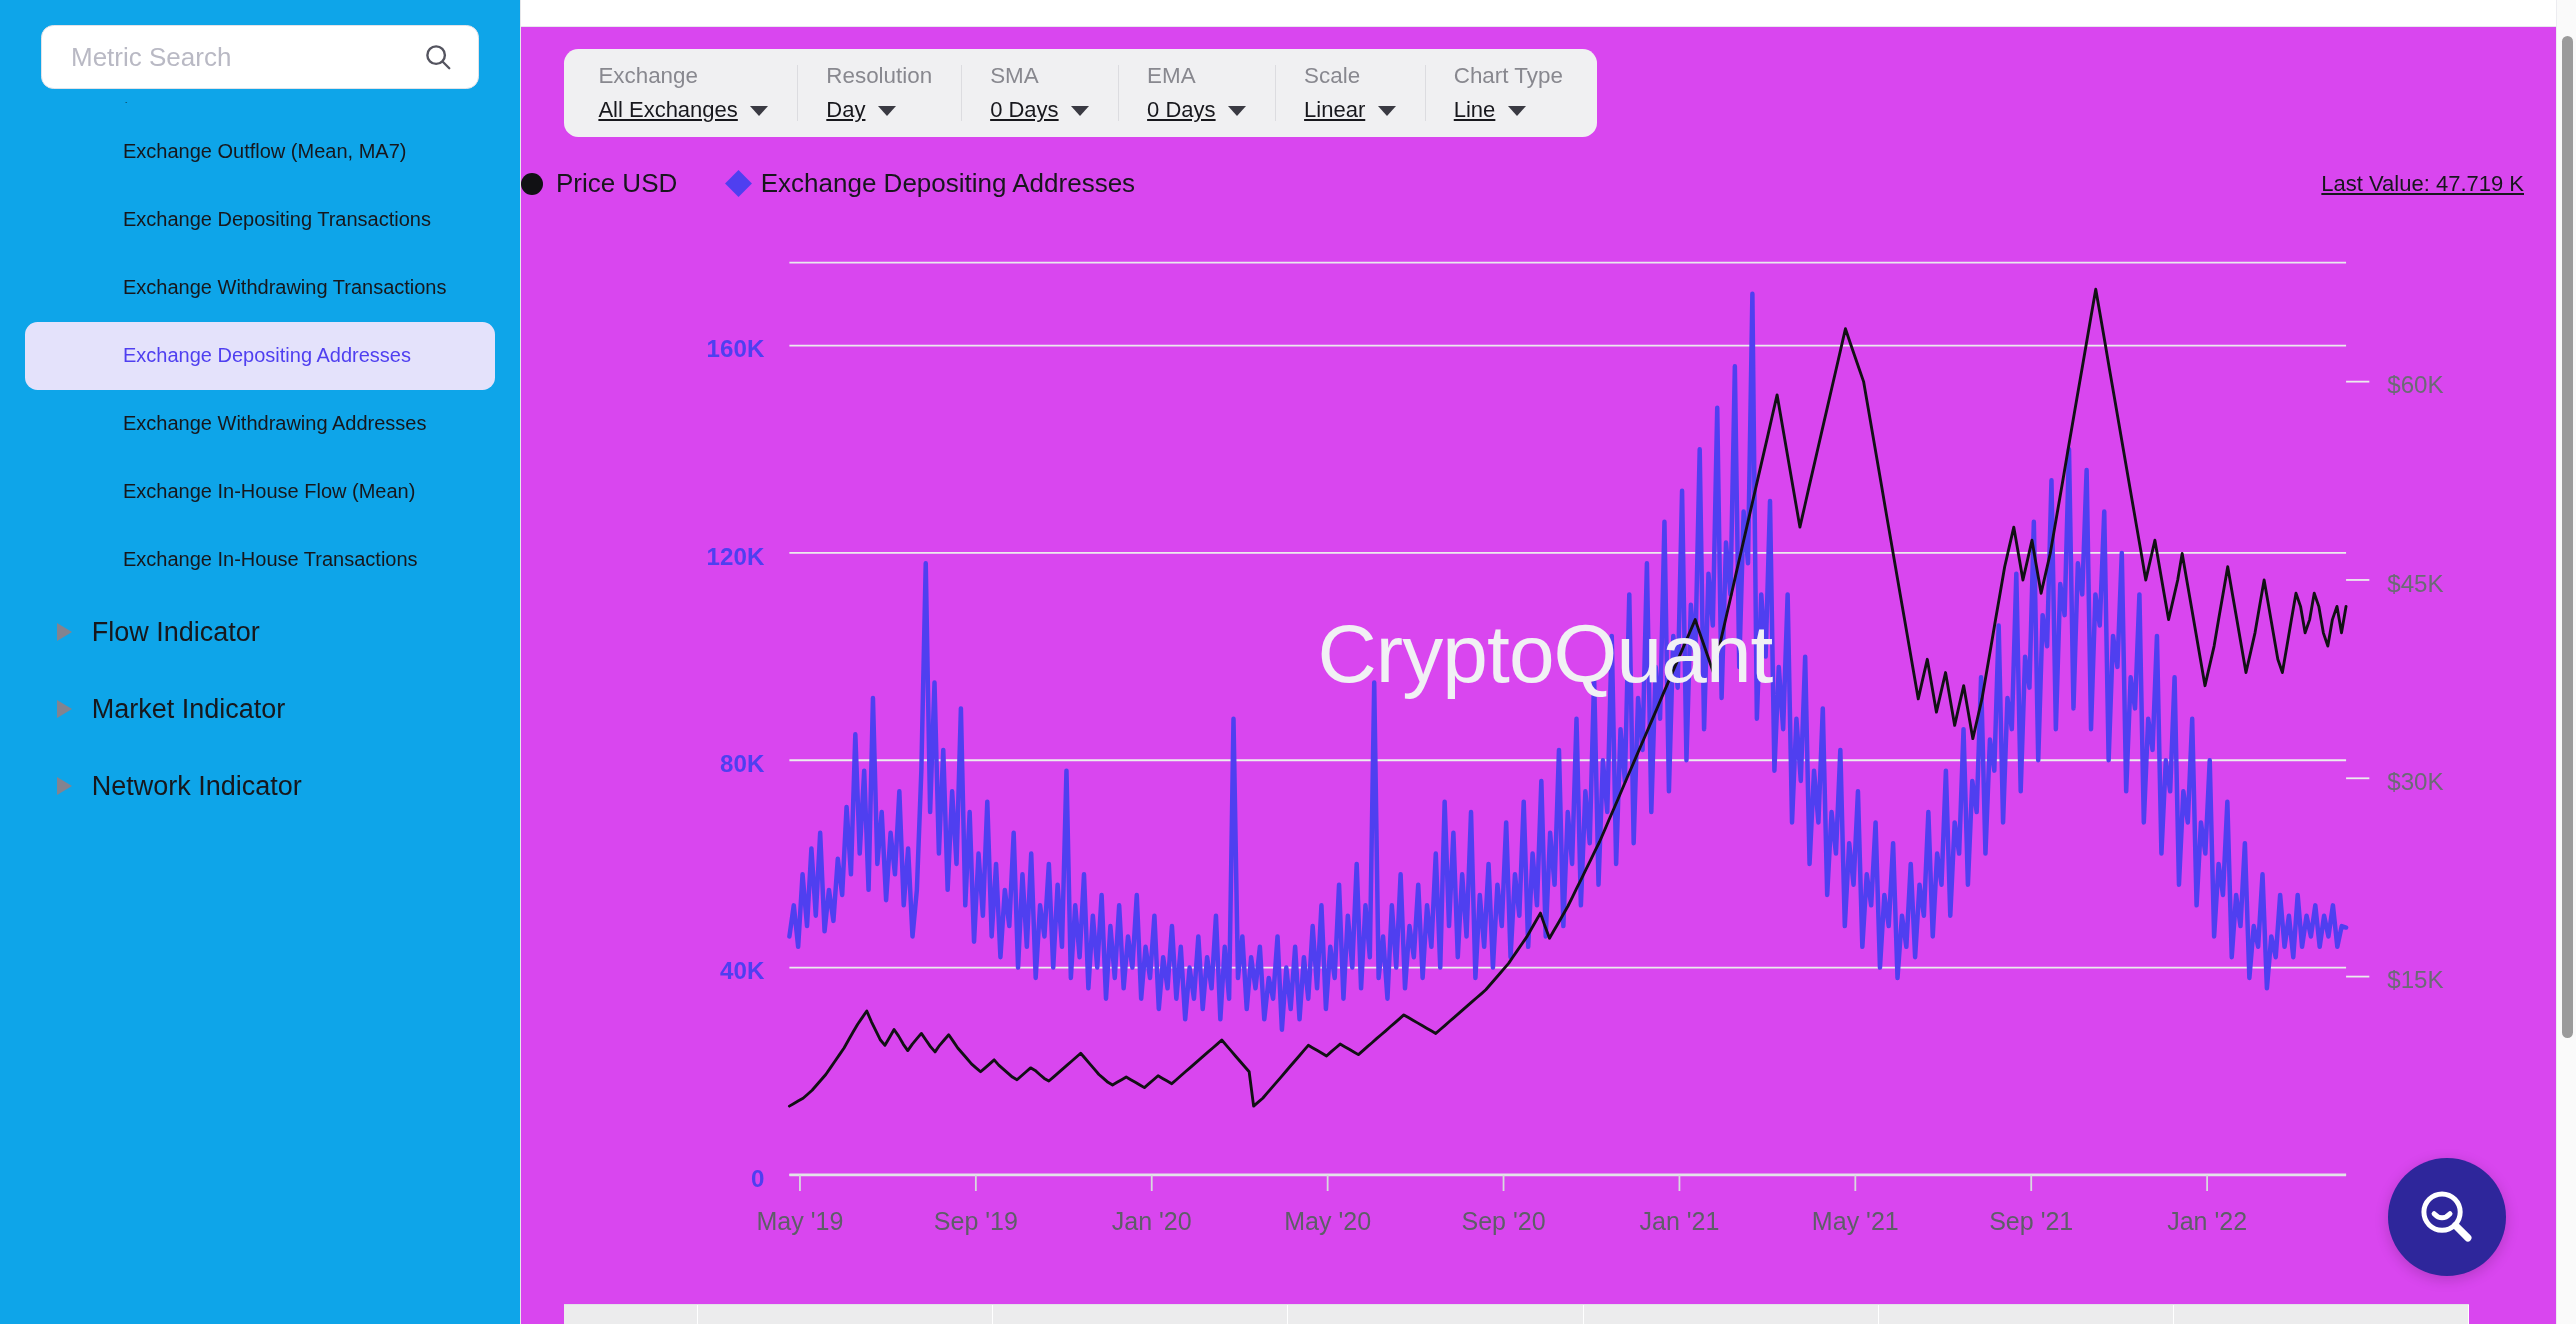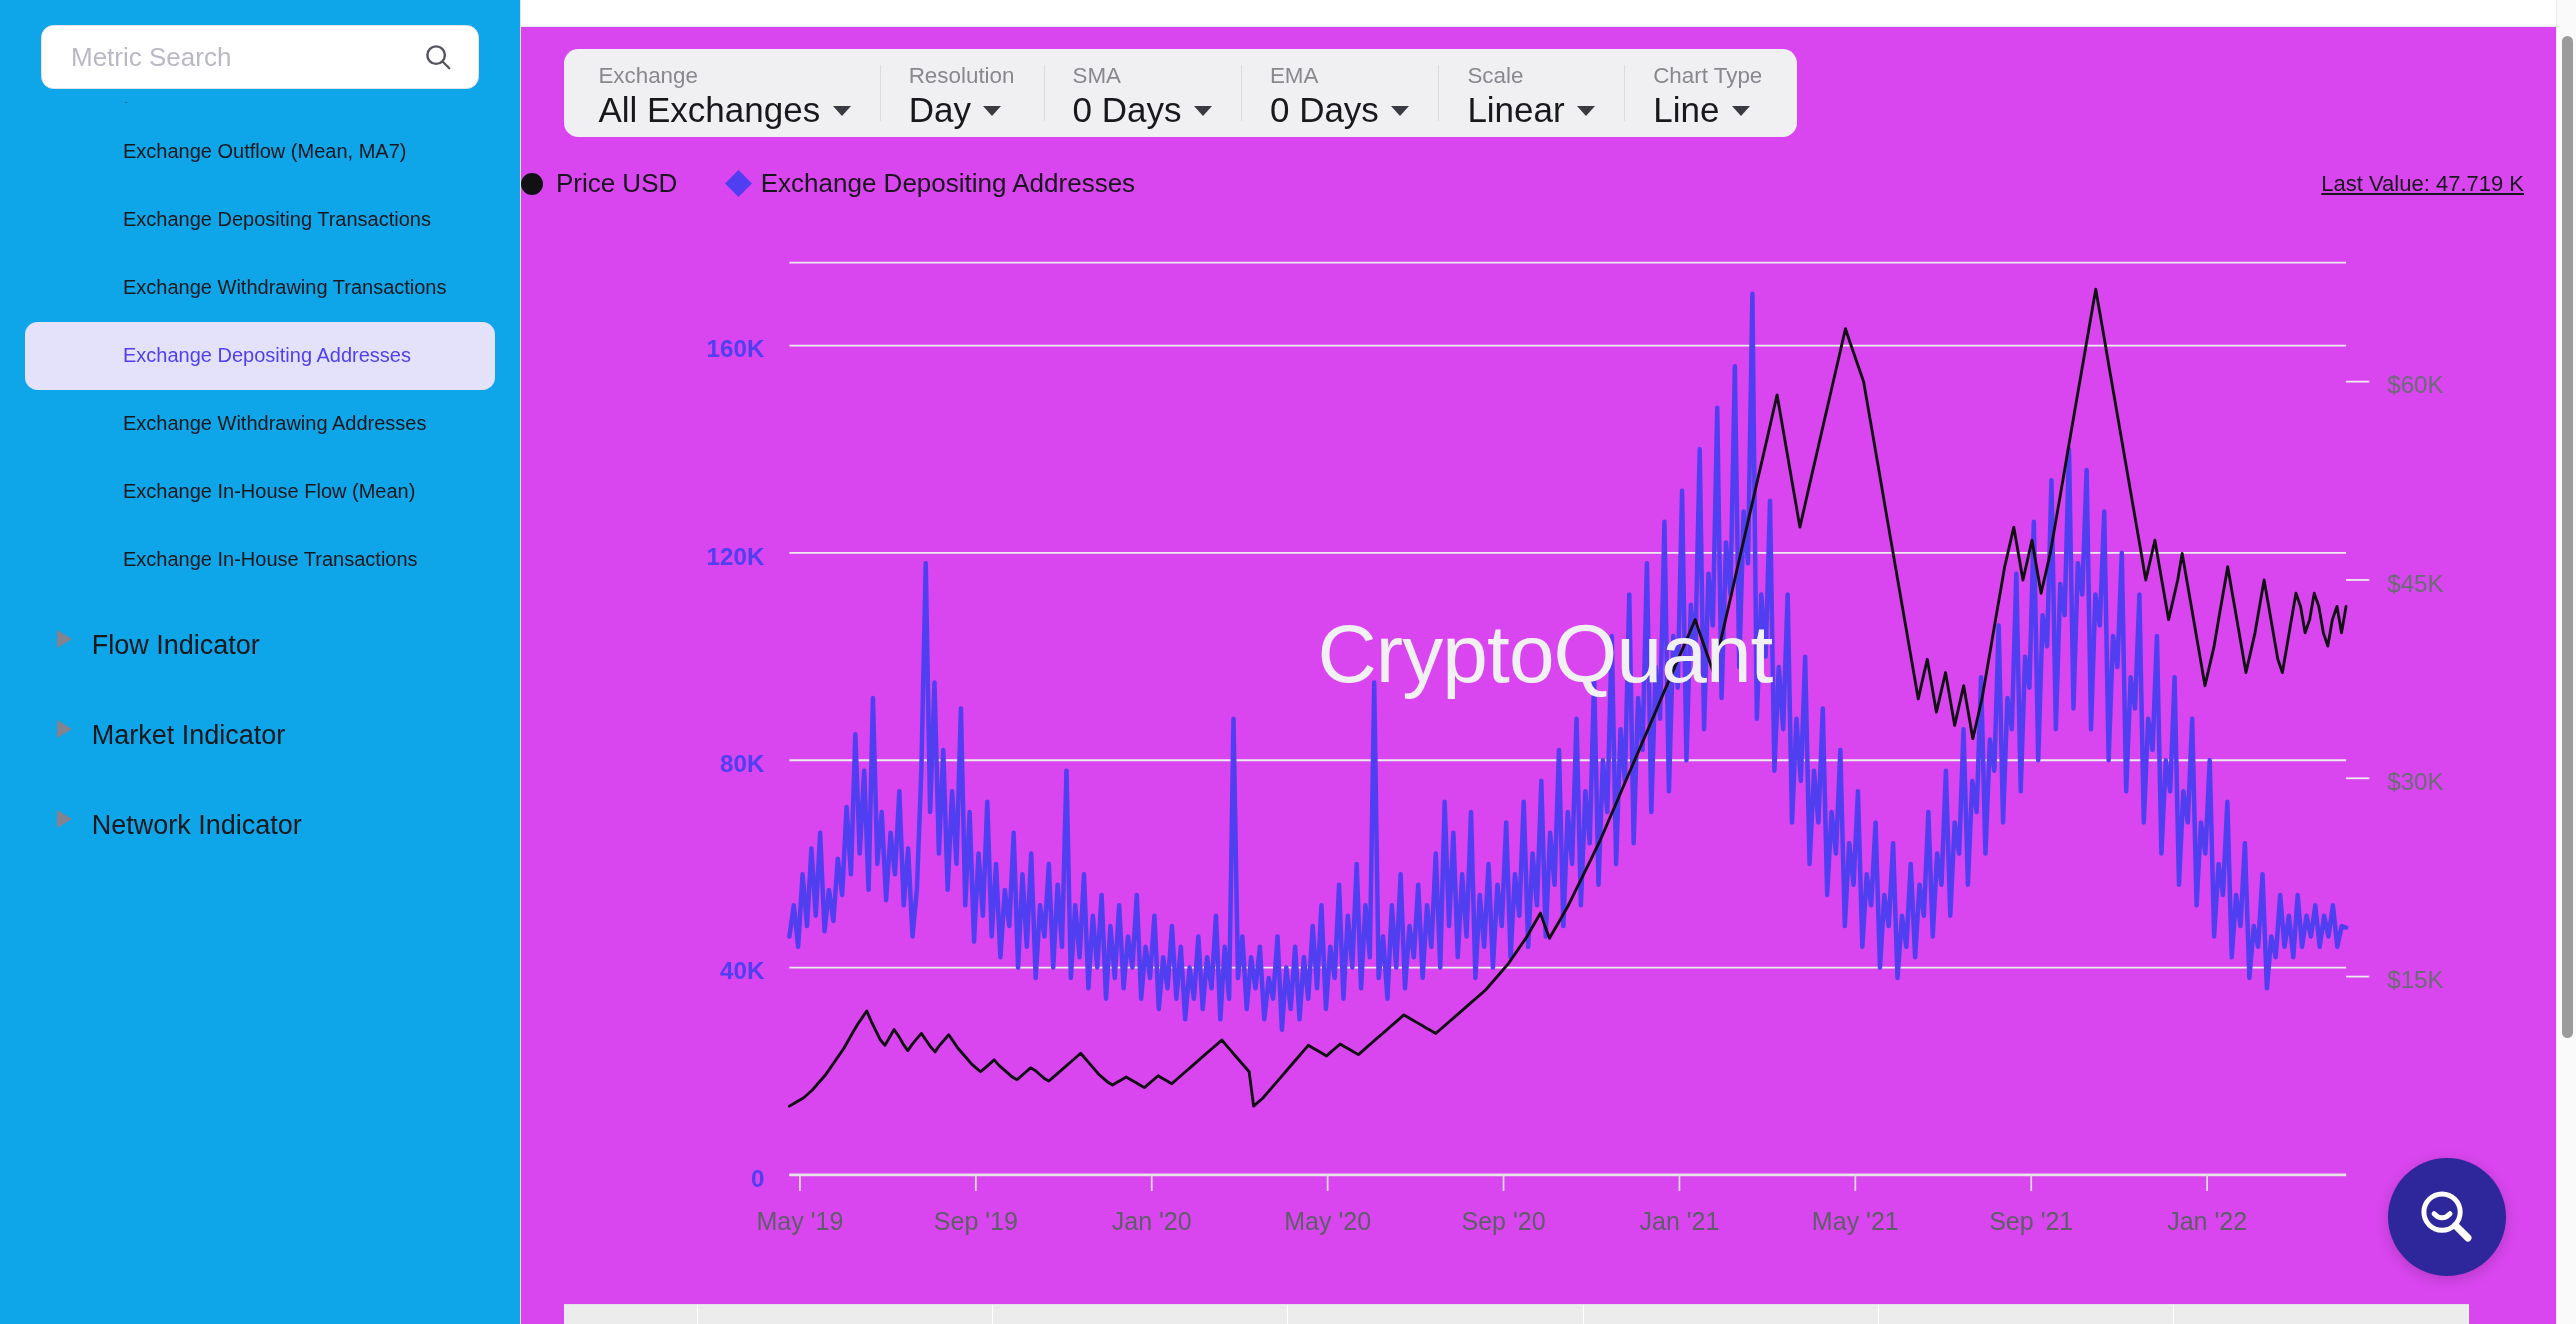--- a/index.html
+++ b/index.html
@@ -43,21 +43,21 @@
   .group-item {
     display: flex; align-items: center; gap: 19.7px;
     padding: 23px 25px 23px 57px; cursor: pointer;
   }
   .group-item .caret {
     width: 0; height: 0; flex: none;
     border-left: 15px solid #83838f;
     border-top: 9.8px solid transparent;
     border-bottom: 9.8px solid transparent;
   }
-  .group-item .glabel { font-size: 27px; color: #17171c; margin-top: 13px; }
+  .group-item .glabel { font-size: 27px; color: #17171c; }
 
   
   .main {
     flex: 1; height: 1324px; background: #d946ef; position: relative;
     overflow: hidden;
   }
   .main-topline { height: 27px; border-bottom: 0.9px solid #e8e8ed; background:#fff; }
 
   .toolbar-wrap { padding: 22.4px 0 0 43px; }
   .toolbar {
@@ -67,21 +67,21 @@
   .tb-field {
     display: flex; flex-direction: column; justify-content: center;
     padding: 0 29px; position: relative; min-width: 0;
   }
   .tb-field + .tb-field::before {
     content: ""; position: absolute; left: 0; top: 16px; bottom: 16px;
     width: 0.9px; background: #dcdce0;
   }
   .tb-label { font-size: 22.4px; color: #88888f; line-height: 27px; margin-bottom: 5.4px; }
   .tb-value-row { display: flex; align-items: center; gap: 12.5px; }
-  .tb-value { font-size: 35px; color: #18181d; line-height: 30px; white-space: nowrap; }
+  .tb-value { font-size: 22px; color: #18181d; line-height: 30px; white-space: nowrap; text-decoration: underline; }
   .tb-caret {
     width: 0; height: 0; flex: none;
     border-top: 10.7px solid #3a3a43;
     border-left: 9px solid transparent;
     border-right: 9px solid transparent;
     margin-top: 2.7px;
   }
 
   
   .legend-row {

